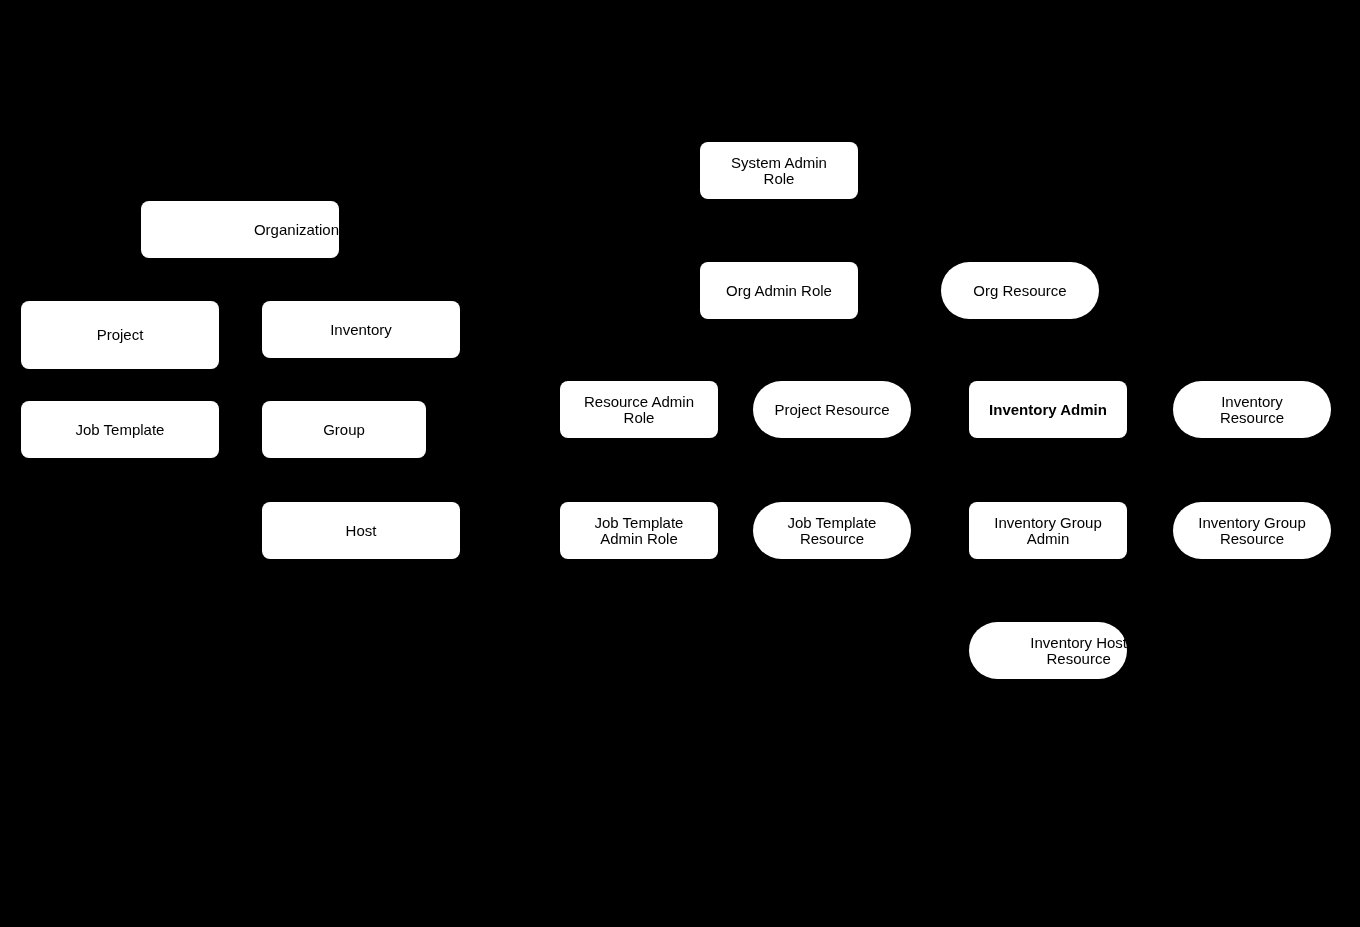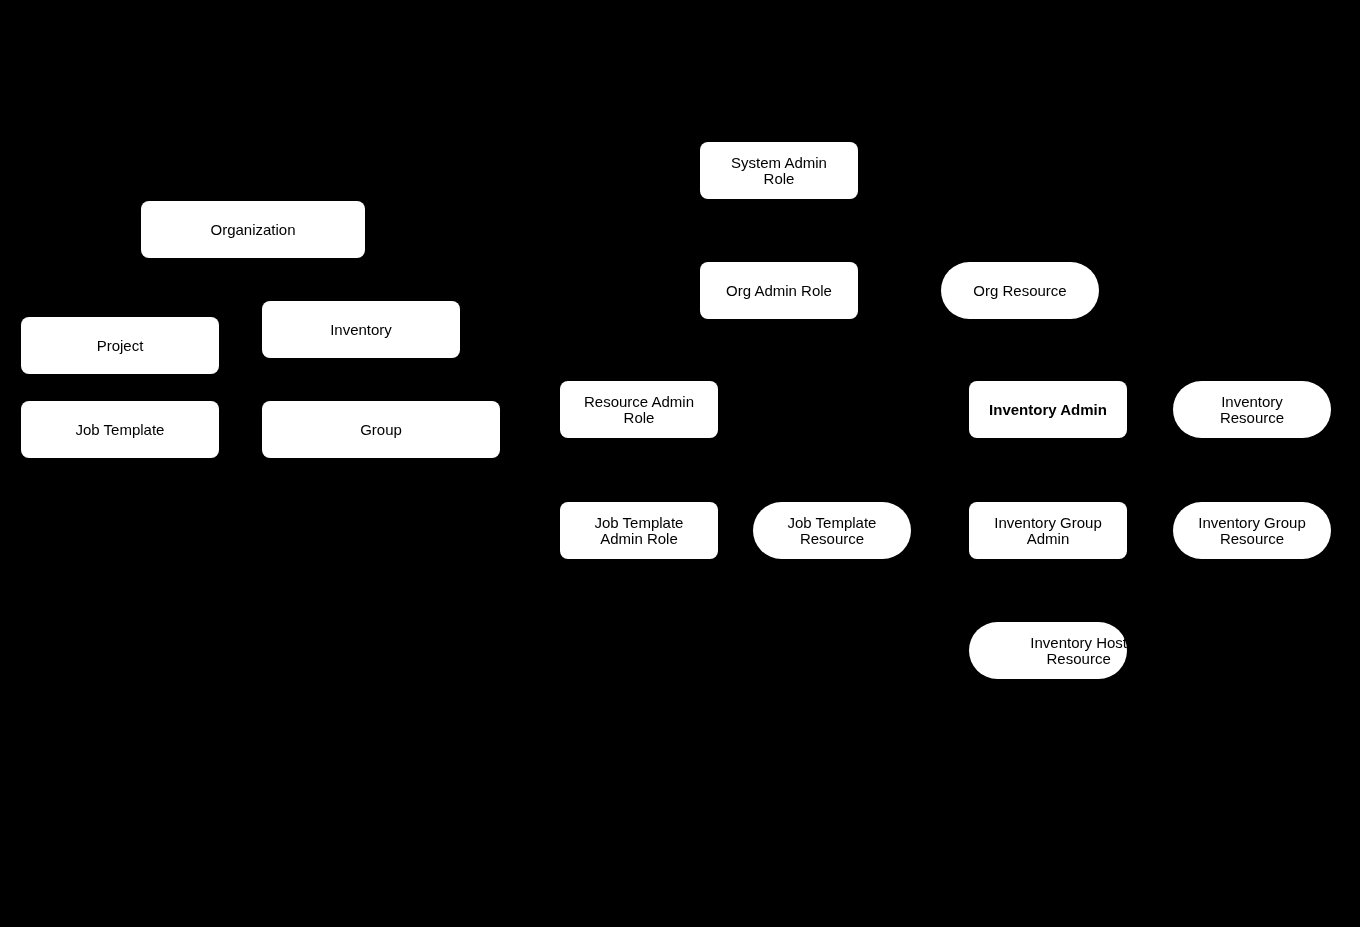--- a/index.html
+++ b/index.html
@@ -31,25 +31,25 @@
     white-space: pre-line;
   }
   .rect {
     border-radius: 8px;
   }
   .stadium {
     border-radius: 28.5px;
   }
 
   
-  .n-organization             { left: 141px;  top: 201px; width: 224px; height: 57px; }
-  .n-project                  { left: 21px;   top: 301px; width: 198px; height: 57px; margin-top: 16px; }
+  .n-organization             { left: 141px;  top: 201px; width: 198px; height: 57px; justify-content: flex-end; }
+  .n-project                  { left: 21px;   top: 301px; width: 198px; height: 68px; }
   .n-inventory                { left: 262px;  top: 301px; width: 198px; height: 57px; }
   .n-job-template             { left: 21px;   top: 401px; width: 198px; height: 57px; }
-  .n-group                    { left: 262px;  top: 401px; width: 238px; height: 57px; }
+  .n-group                    { left: 262px;  top: 401px; width: 164px; height: 57px; }
   .n-host                     { left: 262px;  top: 502px; width: 198px; height: 57px; }
   .n-system-admin-role        { left: 700px;  top: 142px; width: 158px; height: 57px; }
   .n-org-admin-role           { left: 700px;  top: 262px; width: 158px; height: 57px; }
   .n-org-resource             { left: 941px;  top: 262px; width: 158px; height: 57px; }
   .n-project-admin-role       { left: 560px;  top: 381px; width: 158px; height: 57px; }
   .n-project-resource         { left: 753px;  top: 381px; width: 158px; height: 57px; }
   .n-inventory-admin          { left: 969px;  top: 381px; width: 158px; height: 57px; font-weight: bold; }
   .n-inventory-resource       { left: 1173px; top: 381px; width: 158px; height: 57px; }
   .n-job-template-admin-role  { left: 560px;  top: 502px; width: 158px; height: 57px; }
   .n-job-template-resource    { left: 753px;  top: 502px; width: 158px; height: 57px; }
@@ -75,39 +75,45 @@
   </div>
 
   <div class="node rect n-job-template">
     <span class="label">Job Template</span>
   </div>
 
   <div class="node rect n-group">
     <span class="label">Group</span>
   </div>
 
+  <div class="node rect n-host">
+    <span class="label">Host</span>
+  </div>
 
   <div class="node rect n-system-admin-role">
     <span class="label">System Admin
 Role</span>
   </div>
 
   <div class="node rect n-org-admin-role">
     <span class="label">Org Admin Role</span>
   </div>
 
   <div class="node stadium n-org-resource">
     <span class="label">Org Resource</span>
   </div>
 
   <div class="node rect n-project-admin-role">
     <span class="label">Resource Admin
 Role</span>
   </div>
 
+  <div class="node stadium n-project-resource">
+    <span class="label">Project Resource</span>
+  </div>
 
   <div class="node rect n-inventory-admin">
     <span class="label">Inventory Admin</span>
   </div>
 
   <div class="node stadium n-inventory-resource">
     <span class="label">Inventory
 Resource</span>
   </div>
 

